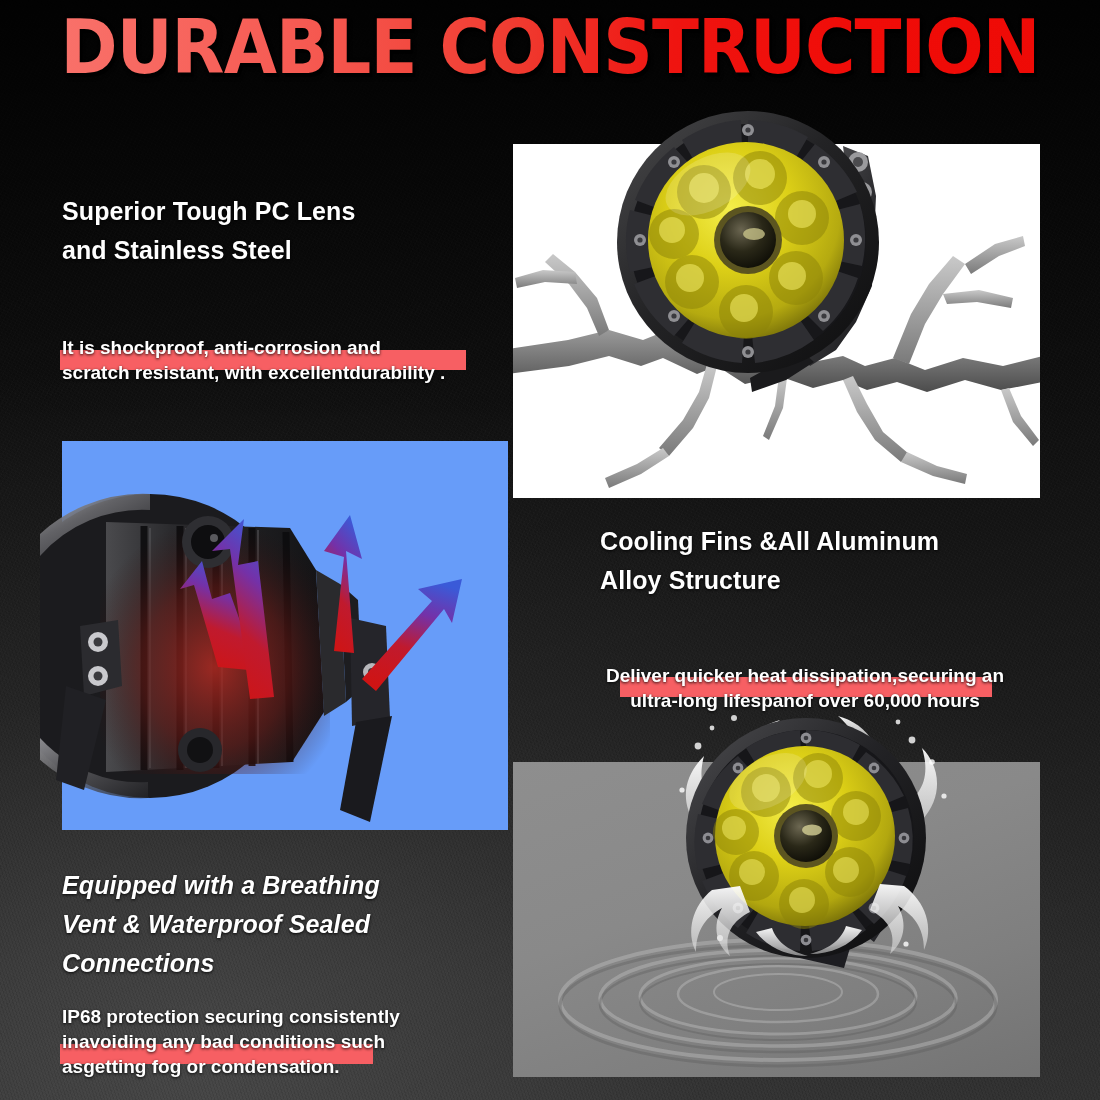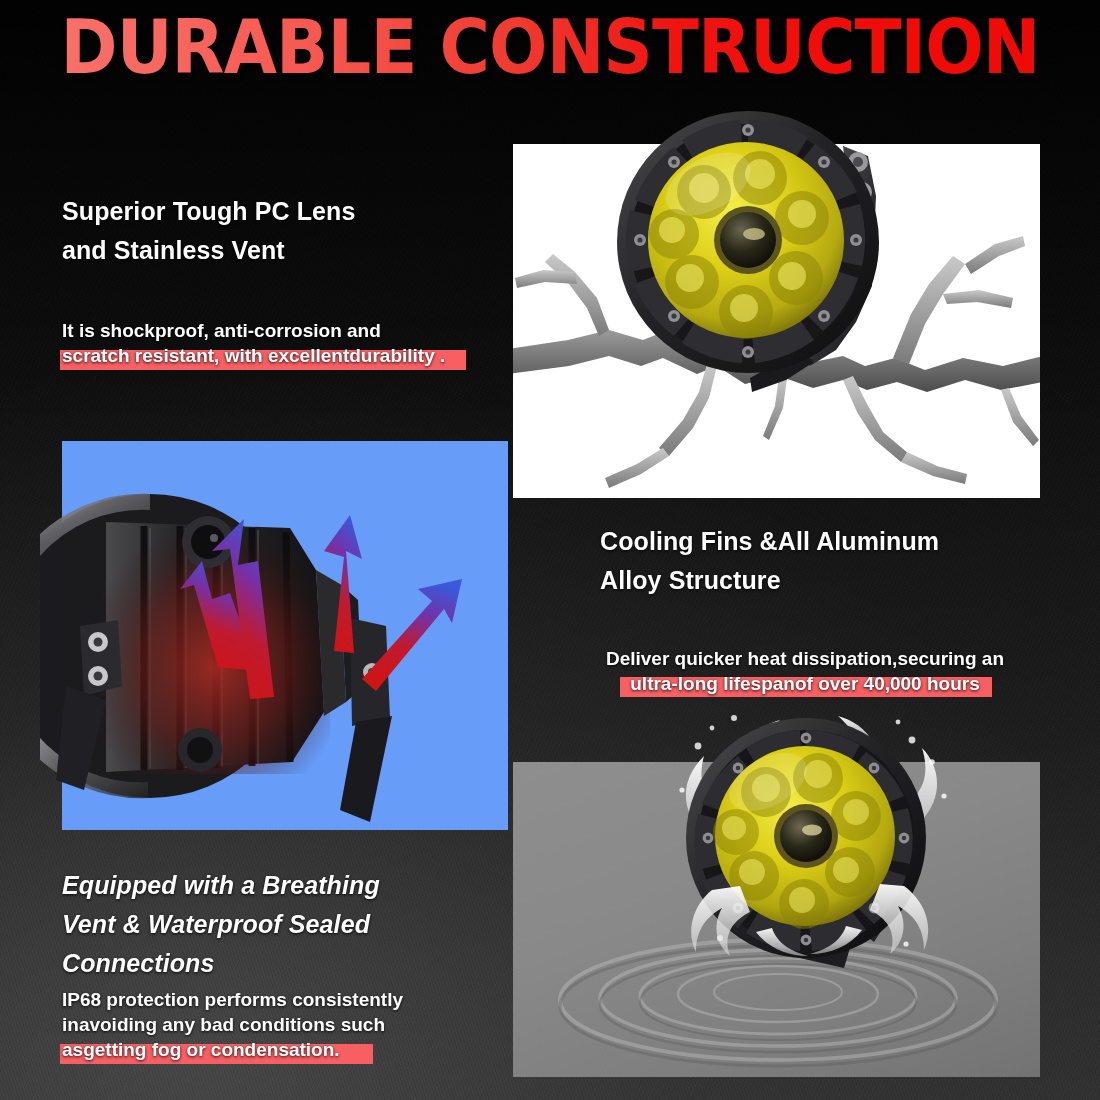--- a/index.html
+++ b/index.html
@@ -68,20 +68,21 @@
   .bodytext {
     position:absolute;
     color:#ffffff;
     font-weight:bold;
     font-size:19px;
     line-height:25px;
     letter-spacing:0;
     text-shadow:0 1px 3px rgba(0,0,0,.9);
     white-space:pre-line;
     z-index:6;
+    margin-top:17px;
   }
   .hl-bar {
     position:absolute;
     background:#f75f63;
     z-index:4;
   }
 
   
   .panel { position:absolute; overflow:hidden; }
 
@@ -459,30 +460,30 @@
 
   <g fill="url(#splG)">
     <path d="M52 190 C32 206 26 232 36 252 C36 228 48 216 62 208 C52 226 56 244 70 256 C62 234 74 220 90 212 L80 186 Z"></path>
     <path d="M244 186 C266 202 274 228 264 250 C264 226 252 214 238 206 C248 224 244 242 230 254 C238 232 226 218 210 210 L220 184 Z"></path>
     <path d="M96 232 C108 248 128 256 148 256 C126 250 116 240 112 228 Z"></path>
     <path d="M202 230 C190 246 170 254 150 254 C172 248 182 238 186 226 Z"></path>
   </g>
 </svg>
 
 <div class="headline" style="left:62px; top:192px; width:430px;">Superior Tough PC Lens
-and Stainless Vent</div>
+and Stainless Steel</div>
 <div class="hl-bar" style="left:60px; top:350px; width:406px; height:20px;"></div>
 <div class="bodytext" style="left:62px; top:318px; width:430px;">It is shockproof, anti-corrosion and
 scratch resistant, with excellentdurability .</div>
 
 <div class="headline" style="left:600px; top:522px; width:412px; text-align:left;">Cooling Fins &amp;All Aluminum
 Alloy Structure</div>
 <div class="hl-bar" style="left:620px; top:677px; width:372px; height:20px;"></div>
 <div class="bodytext" style="left:592px; top:646px; width:426px; text-align:center;">Deliver quicker heat dissipation,securing an
-ultra-long lifespanof over 40,000 hours</div>
+ultra-long lifespanof over 60,000 hours</div>
 
 <div class="headline" style="left:62px; top:866px; width:430px;font-style:italic;">Equipped with a Breathing
 Vent &amp; Waterproof Sealed
 Connections</div>
 <div class="hl-bar" style="left:60px; top:1044px; width:313px; height:20px;"></div>
-<div class="bodytext" style="left:62px; top:987px; width:430px;">IP68 protection performs consistently
+<div class="bodytext" style="left:62px; top:987px; width:430px;">IP68 protection securing consistently
 inavoiding any bad conditions such
 asgetting fog or condensation.</div>
 
 </body></html>

